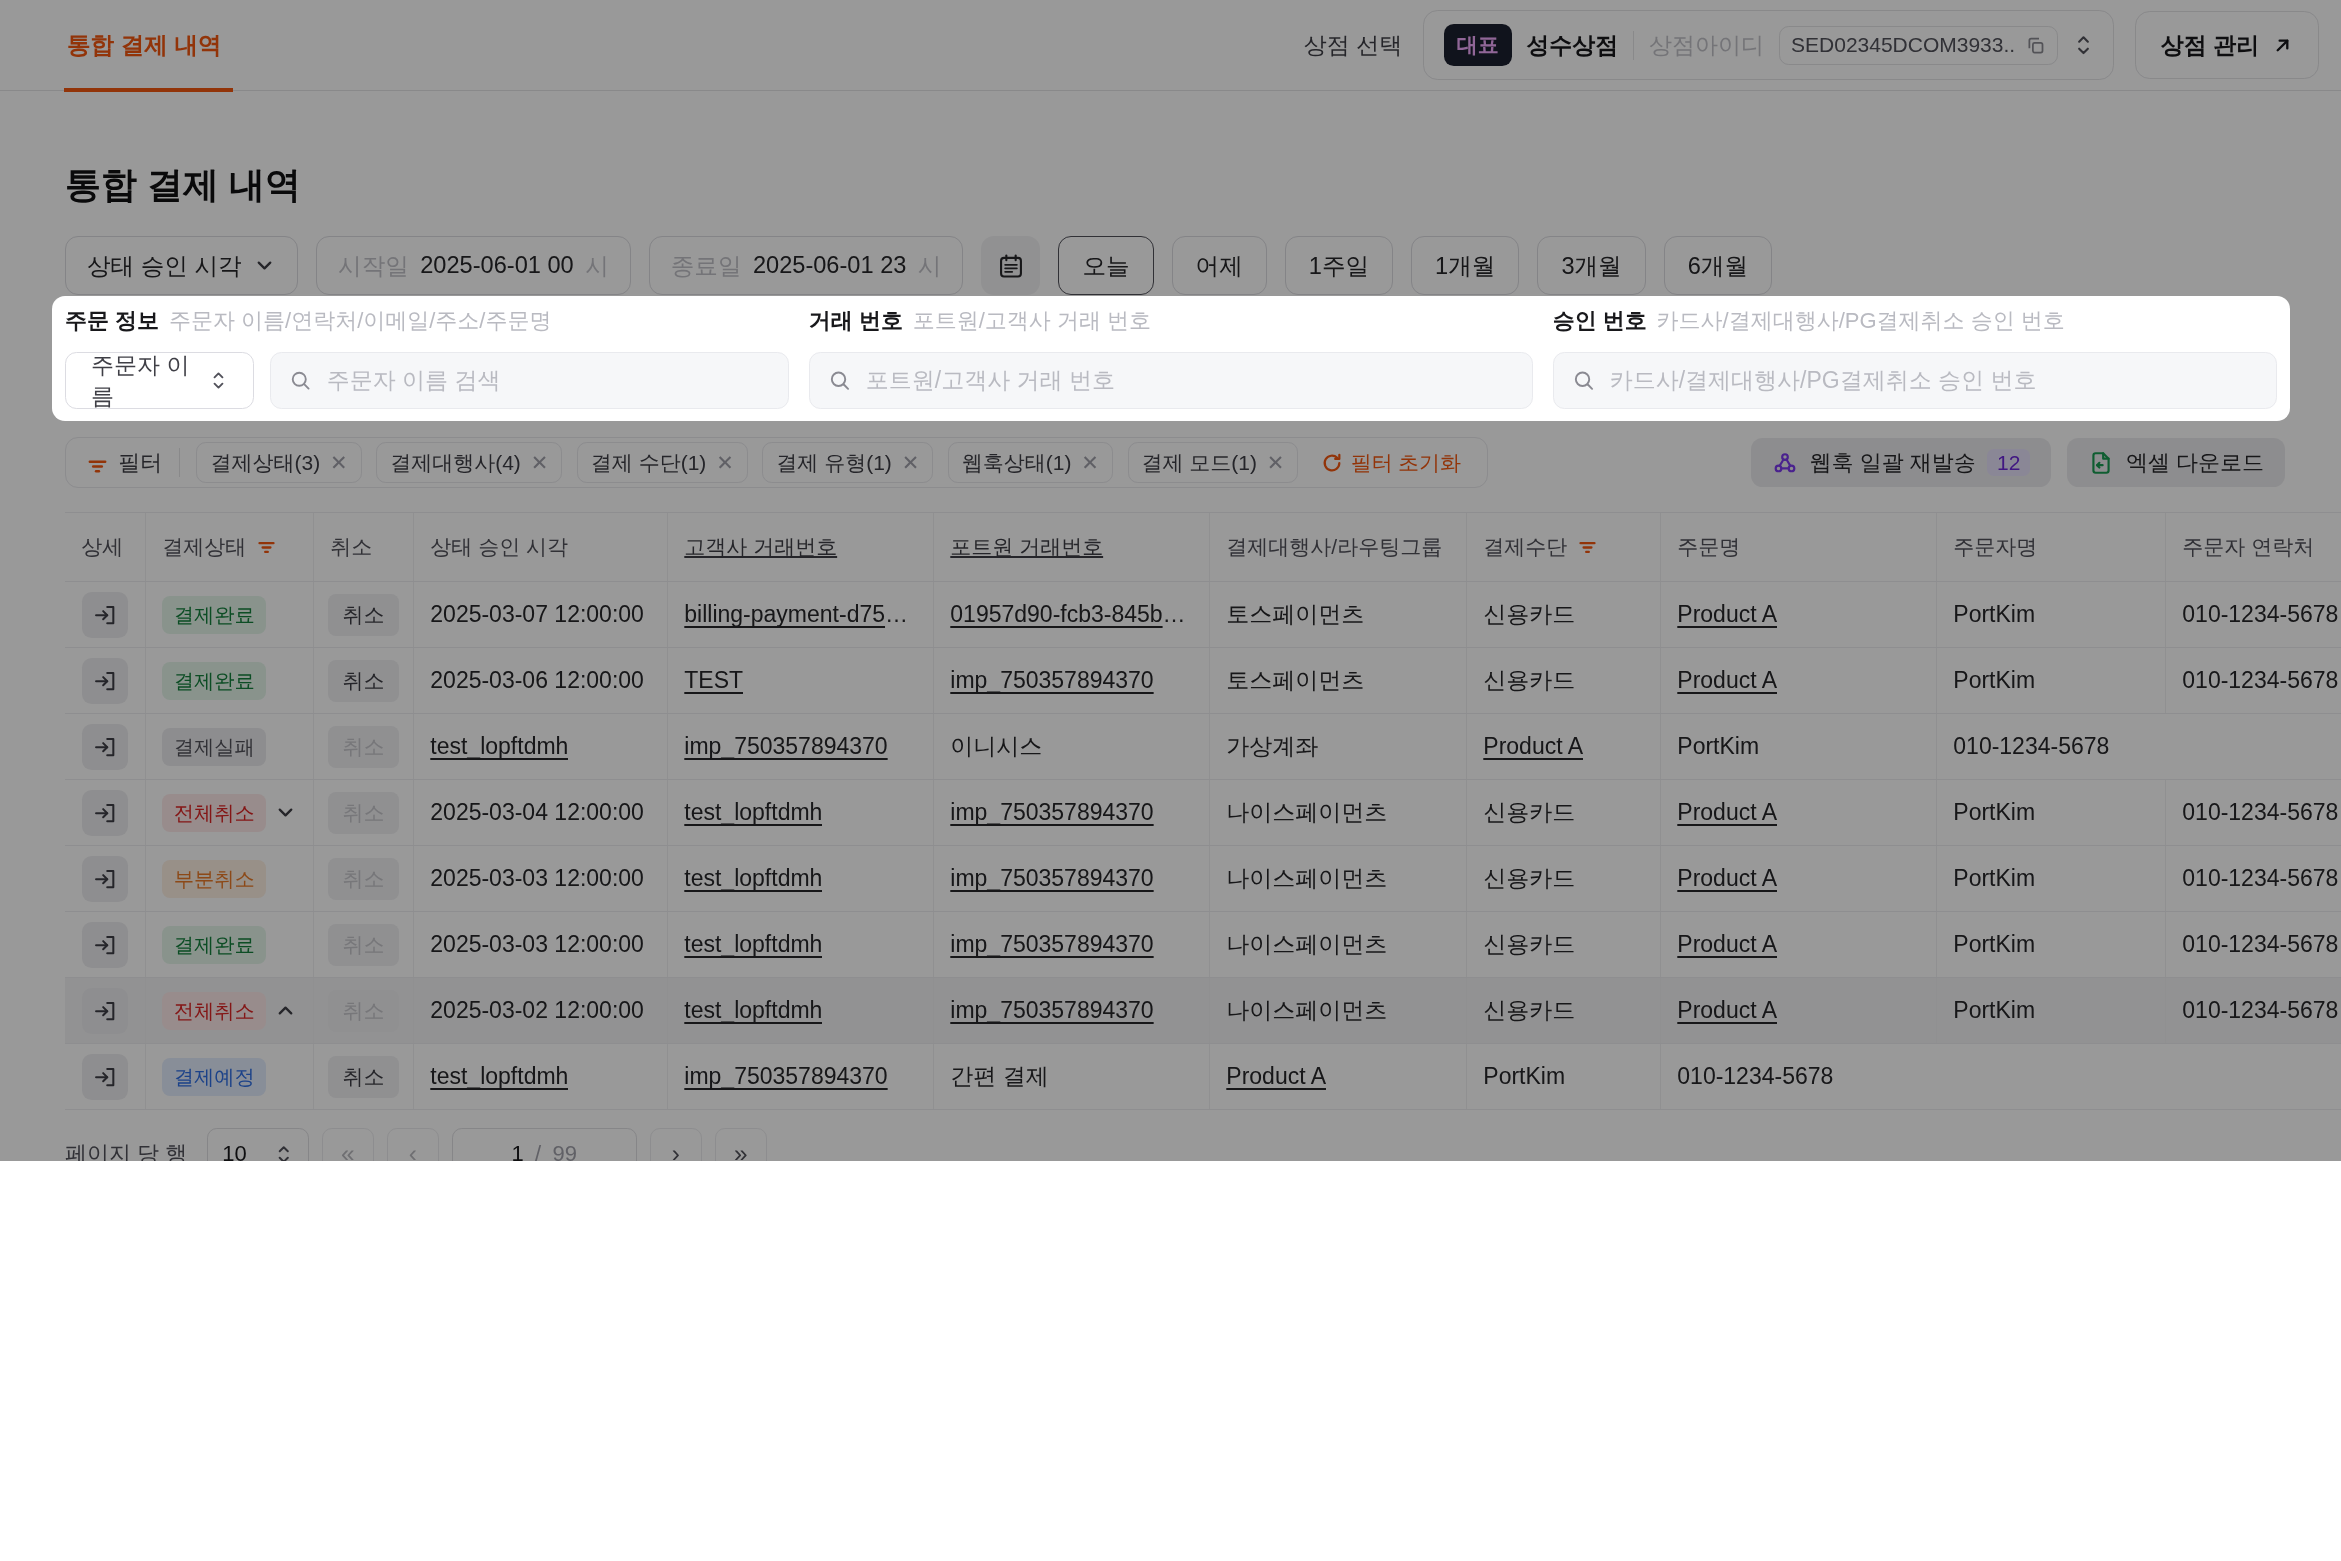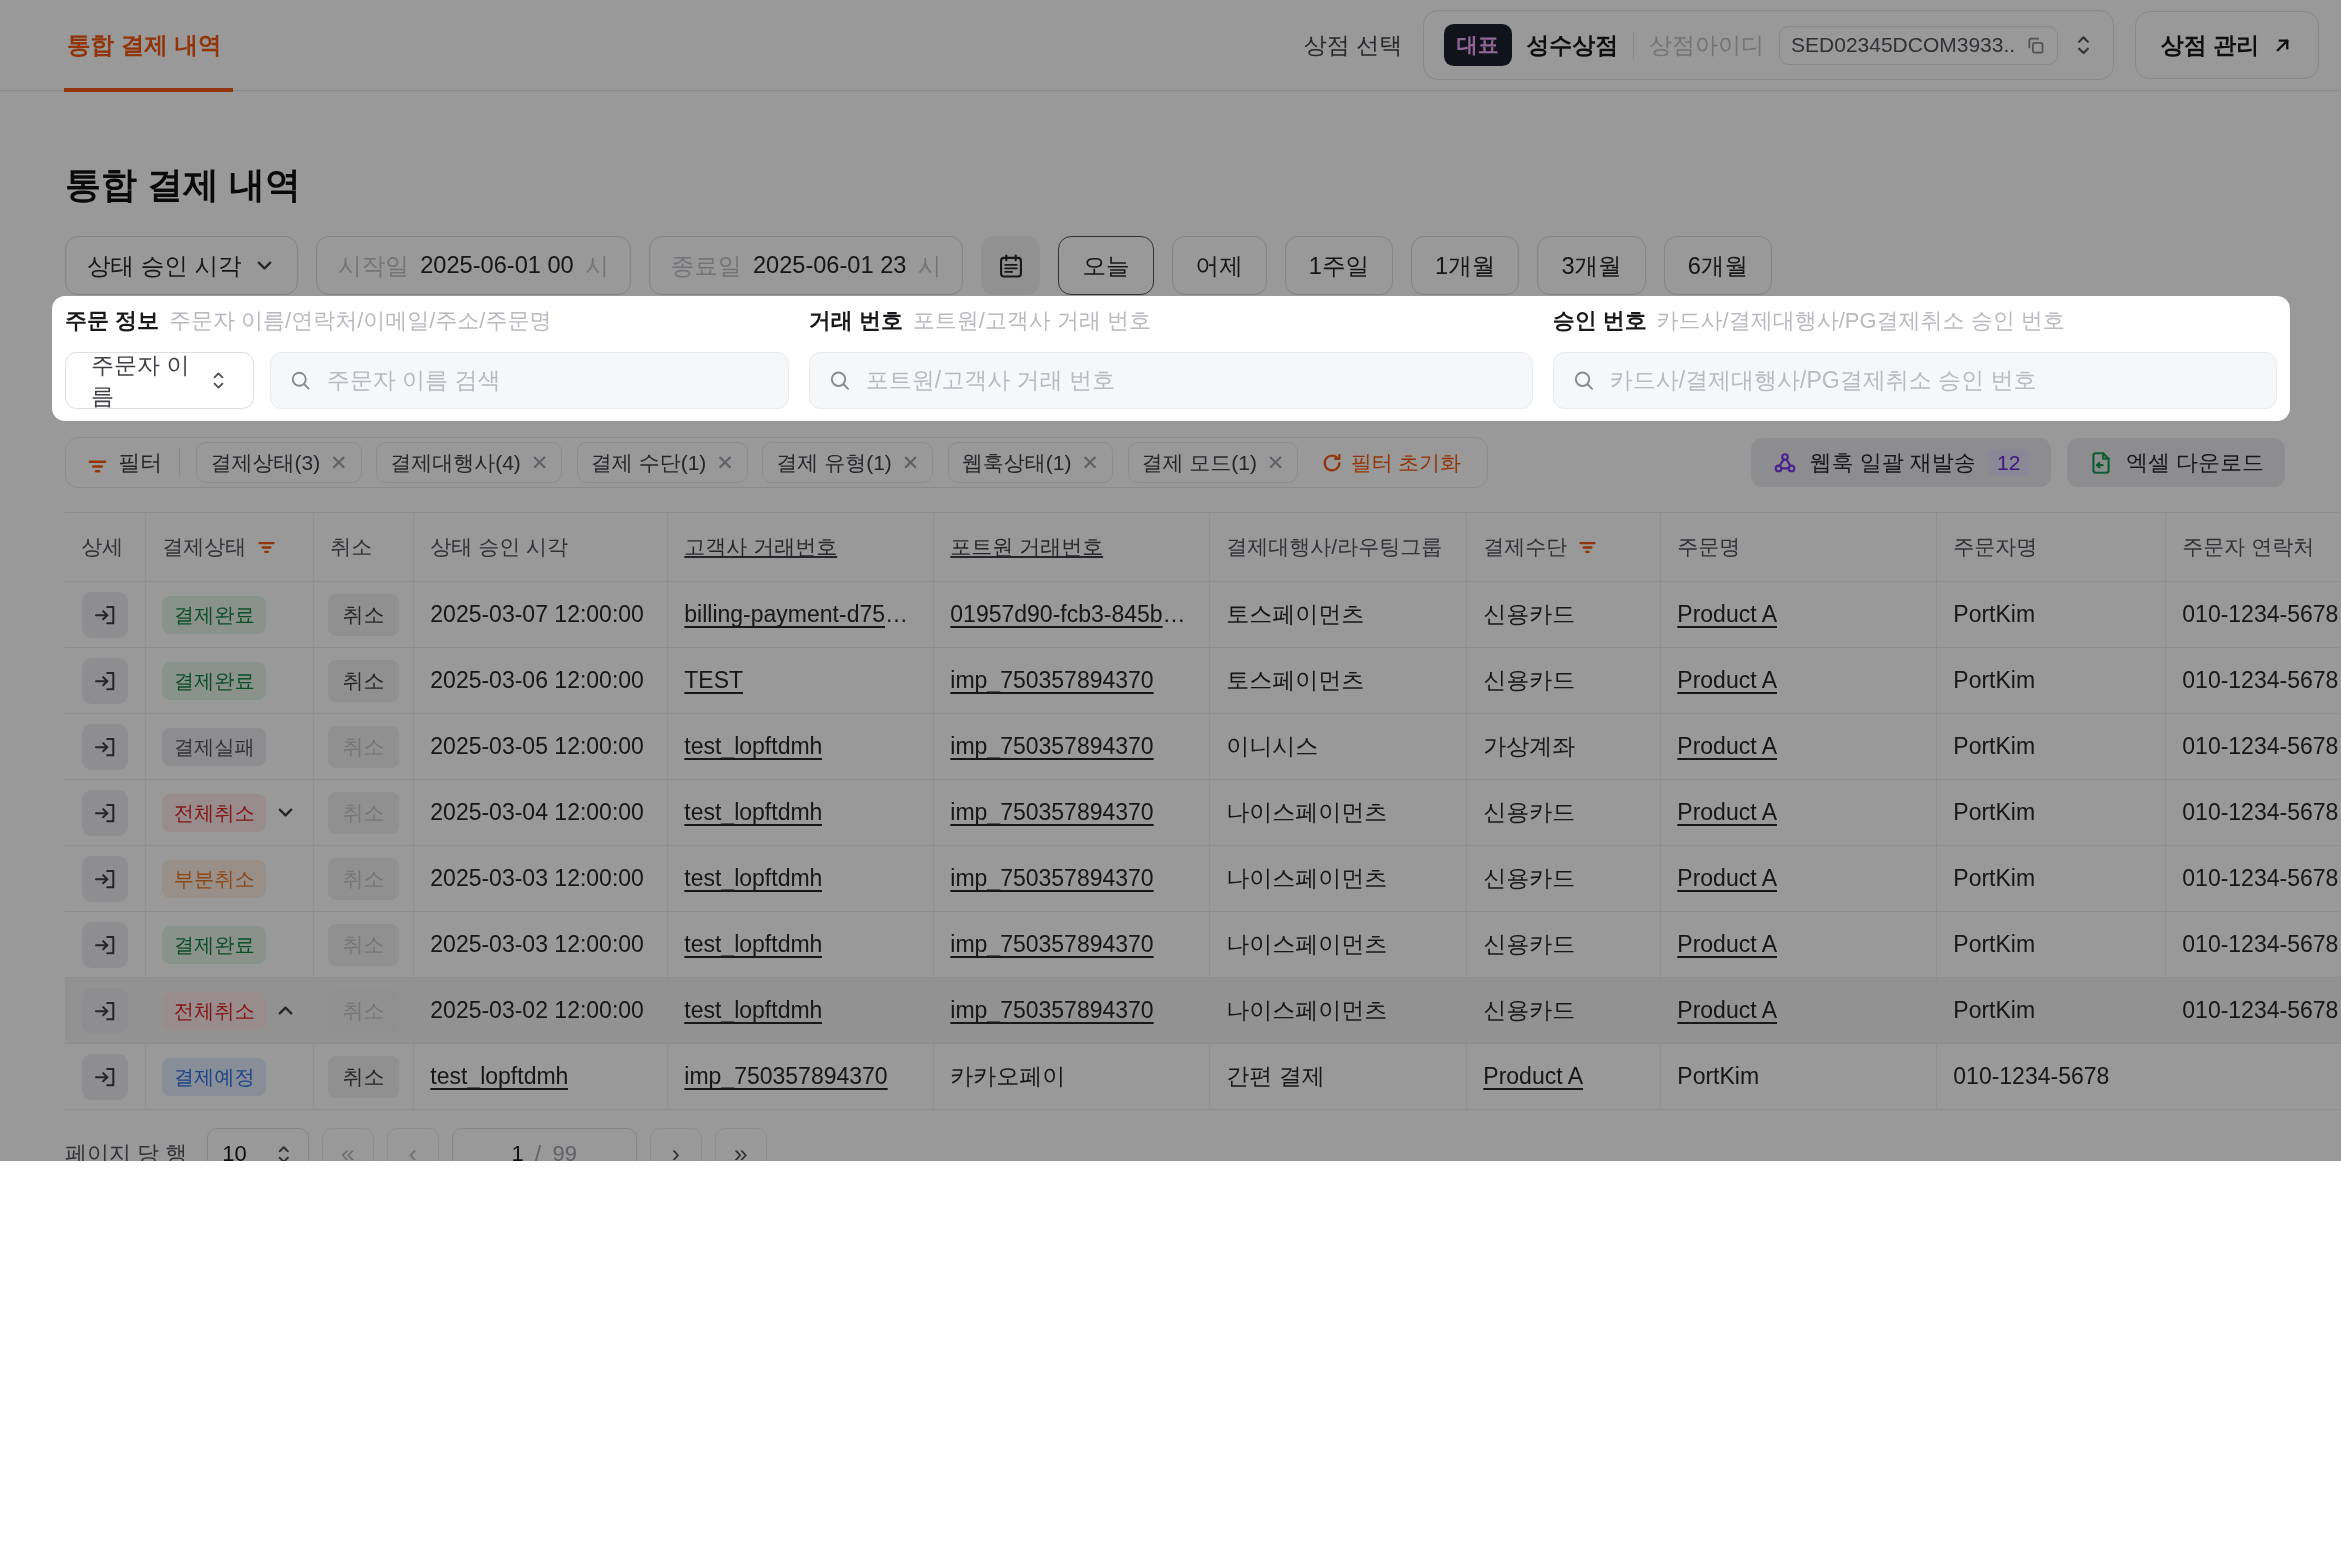--- a/index.html
+++ b/index.html
@@ -391,21 +391,20 @@
                   <path d="M14 4h6v16h-6"></path>
   </svg>
               </button>
             </div>
             <div class="cell status-cell">
               <span class="badge fail">결제실패</span>
             </div>
             <div class="cell center">
               <button class="cancel-btn off">취소</button>
             </div>
-            <div class="cell">2025-03-05 12:00:00</div>
             <div class="cell">
               <a class="lnk">test_lopftdmh</a>
             </div>
             <div class="cell">
               <a class="lnk">imp_750357894370</a>
             </div>
             <div class="cell">이니시스</div>
             <div class="cell">가상계좌</div>
             <div class="cell">
               <a class="lnk">Product A</a>
@@ -562,21 +561,20 @@
             </div>
             <div class="cell center">
               <button class="cancel-btn">취소</button>
             </div>
             <div class="cell">
               <a class="lnk">test_lopftdmh</a>
             </div>
             <div class="cell">
               <a class="lnk">imp_750357894370</a>
             </div>
-            <div class="cell">카카오페이</div>
             <div class="cell">간편 결제</div>
             <div class="cell">
               <a class="lnk">Product A</a>
             </div>
             <div class="cell">PortKim</div>
             <div class="cell">010-1234-5678</div>
           </div>
         </div>
     </div>
 

